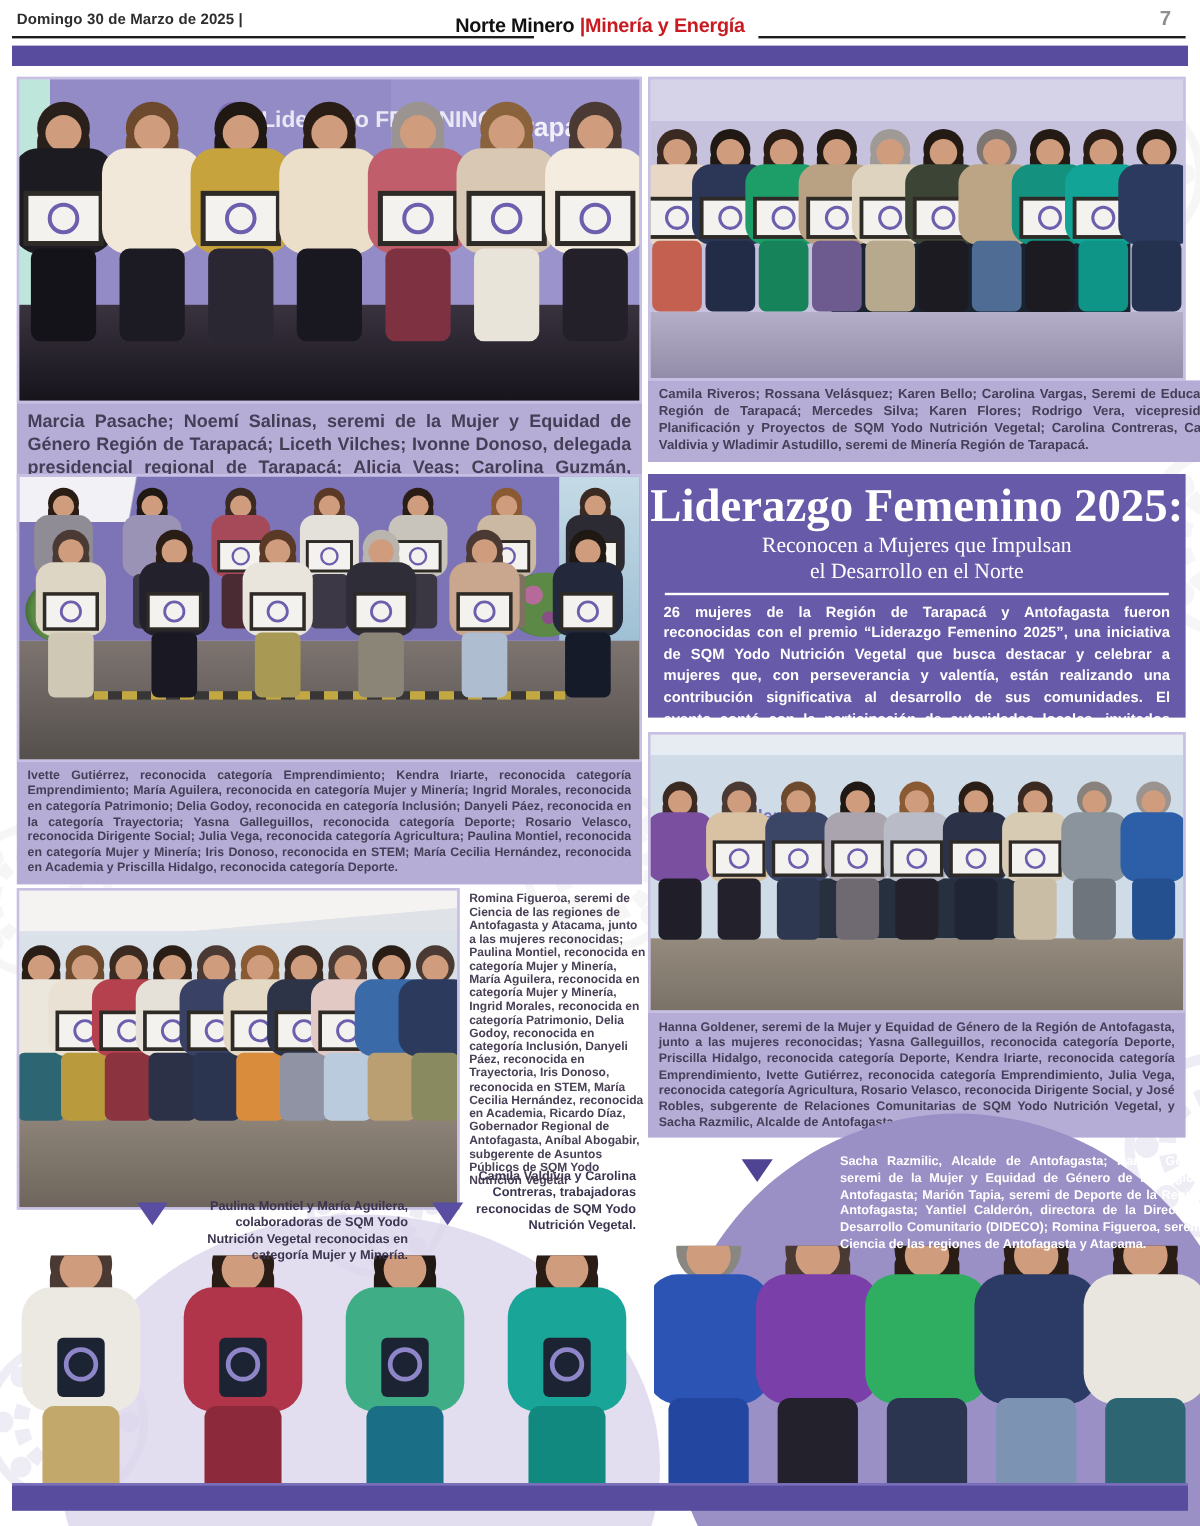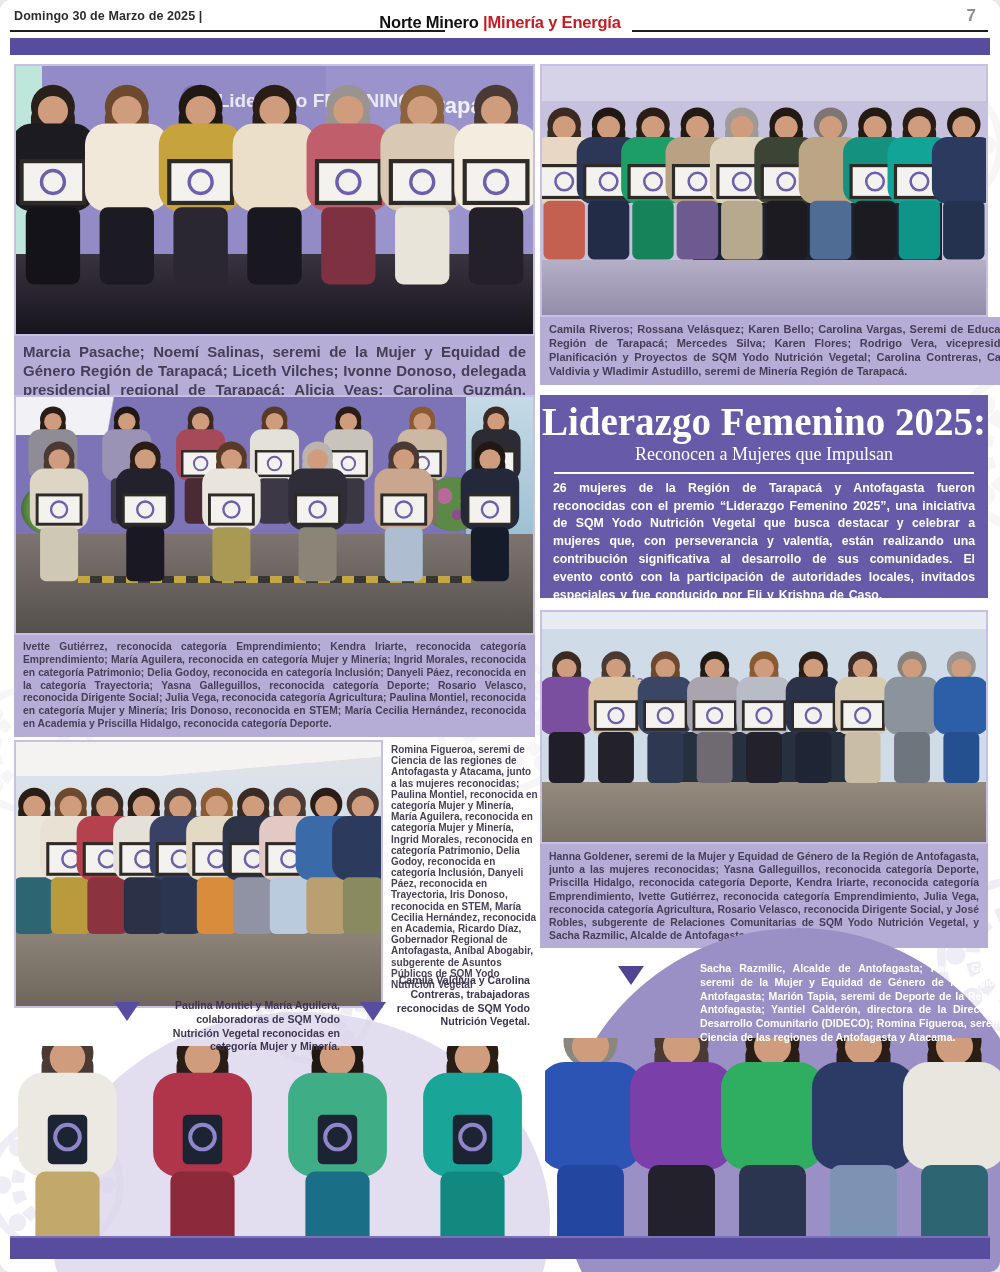--- a/index.html
+++ b/index.html
@@ -1,17 +1,17 @@
 <!DOCTYPE html>
 <html><head>
 <meta charset="utf-8">
 <style>
   html,body{margin:0;padding:0;background:#e9e9e9;}
   .page{position:relative;width:1000px;height:1272px;background:#ffffff;overflow:hidden;
-        font-family:"Liberation Sans",sans-serif;margin:0 auto;border-radius:11px;}
+        font-family:"Liberation Sans",sans-serif;margin:0 auto;}
   .abs{position:absolute;}
 
   
   #date{left:14px;top:9px;font-size:12.5px;font-weight:bold;color:#2d2d2d;letter-spacing:.1px;}
   .rule{height:2px;background:#1c1c1c;top:30px;}
   #rule-left{left:10px;width:435px;}
   #rule-right{left:632px;width:356px;}
   #masthead{left:0;right:0;top:13px;text-align:center;font-size:16.5px;font-weight:bold;letter-spacing:-.2px;}
   #masthead .black{color:#111;text-align:center;}
   #masthead .red{color:#c81a20;}
@@ -285,20 +285,21 @@
         <circle cx="421.8" cy="61.35359999999999" r="11.47392" fill="#cf9d7d"></circle>
         <rect x="389.928" y="70.9152" width="63.74400000000001" height="66.9312" rx="15.936000000000002" fill="#2b3a5e"></rect>
         <rect x="401.08320000000003" y="134.6592" width="41.433600000000006" height="58.96320000000001" rx="6.3744000000000005" fill="#24314f"></rect>
       </svg>
   </figure>
   <div class="cap" id="capA">Camila Riveros; Rossana Velásquez; Karen Bello; Carolina Vargas, Seremi de Educación Región de Tarapacá; Mercedes Silva; Karen Flores; Rodrigo Vera, vicepresidente Planificación y Proyectos de SQM Yodo Nutrición Vegetal; Carolina Contreras, Camila Valdivia y Wladimir Astudillo, seremi de Minería Región de Tarapacá.</div>
 
   <section class="abs" id="headline">
     <div class="hl-title">Liderazgo Femenino 2025:</div>
     <div class="hl-sub">Reconocen a Mujeres que Impulsan</div>
+    <div class="hl-sub">el Desarrollo en el Norte</div>
     <div class="hl-rule"></div>
     <div class="hl-body">26 mujeres de la Región de Tarapacá y Antofagasta fueron reconocidas con el premio “Liderazgo Femenino 2025”, una iniciativa de SQM Yodo Nutrición Vegetal que busca destacar y celebrar a mujeres que, con perseverancia y valentía, están realizando una contribución significativa al desarrollo de sus comunidades. El evento contó con la participación de autoridades locales, invitados especiales y fue conducido por Eli y Krishna de Caso.</div>
   </section>
 
   <figure class="photo" id="photo2">
     <div class="bd"></div>
     <div class="sky"></div>
     <div class="canopy"></div>
     <div class="floor"></div>
     <div class="hazard"></div>

